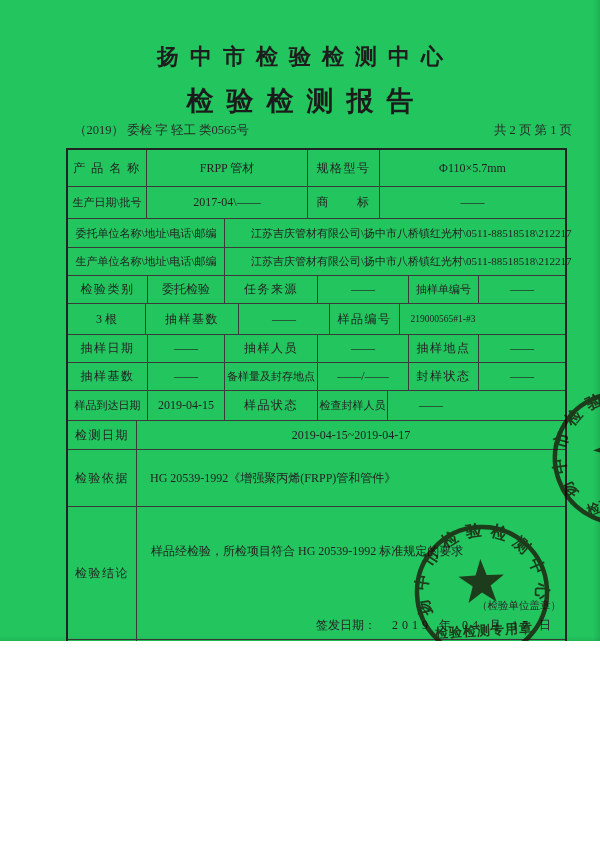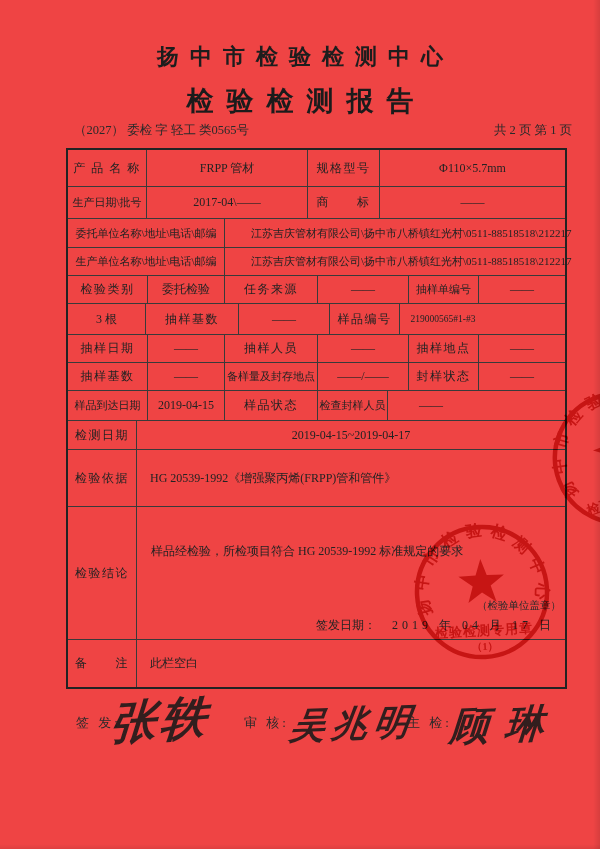--- a/index.html
+++ b/index.html
@@ -1,18 +1,18 @@
 <!DOCTYPE html>
 <html><head>
 <meta charset="utf-8">
 <style>
   html,body{margin:0;padding:0;background:#ffffff;}
   .page{
-    position:relative; width:600px; height:849px; overflow:hidden;
-    background:#ef4444; color:#222;
+    position:relative; width:600px; height:641px; overflow:hidden;
+    background:#22c55e; color:#222;
     font-family:"Liberation Serif","DejaVu Serif",serif;
   }
   .scan-edge-r{position:absolute;top:0;right:0;width:7px;height:100%;
     background:linear-gradient(to right,rgba(0,0,0,0),rgba(0,0,0,0.10));}
   .scan-edge-b{position:absolute;left:0;bottom:0;width:100%;height:5px;
     background:linear-gradient(to bottom,rgba(0,0,0,0),rgba(0,0,0,0.07));}
 
   
   .org-name{position:absolute;top:42px;left:0;width:100%;text-align:center;
     font-size:22px;font-weight:bold;letter-spacing:11px;text-indent:11px;color:#1d1d1d;}
@@ -56,21 +56,21 @@
   .stamp text{fill:#cf3430;font-family:"Liberation Serif",serif;font-weight:bold;}
 </style>
 </head>
 <body>
 
 <div class="page">
 
   <div class="org-name">扬中市检验检测中心</div>
   <div class="report-title">检验检测报告</div>
   <div class="subrow">
-    <span>（2027） 委检 字 轻工 类0565号</span>
+    <span>（2019） 委检 字 轻工 类0565号</span>
     <span>共 2 页 第 1 页</span>
   </div>
 
   <div class="tbl">
 
     <div class="row" style="height:36px">
       <div class="cell lab" style="width:78px">产 品 名 称</div>
       <div class="cell" style="width:161px">FRPP 管材</div>
       <div class="cell lab" style="width:72px">规格型号</div>
       <div class="cell" style="width:186px">Φ110×5.7mm</div>

